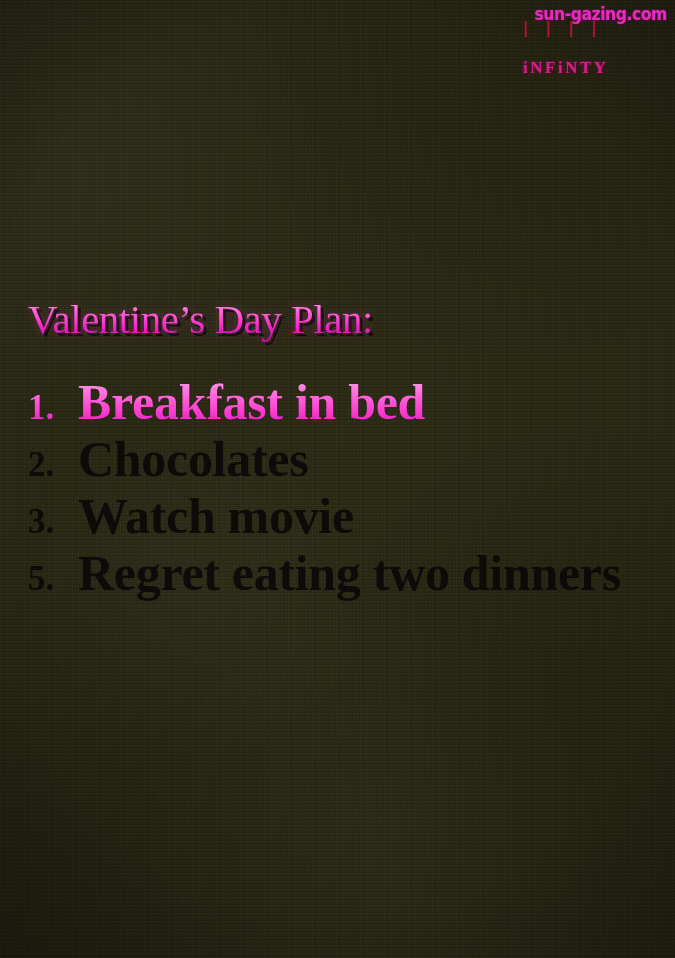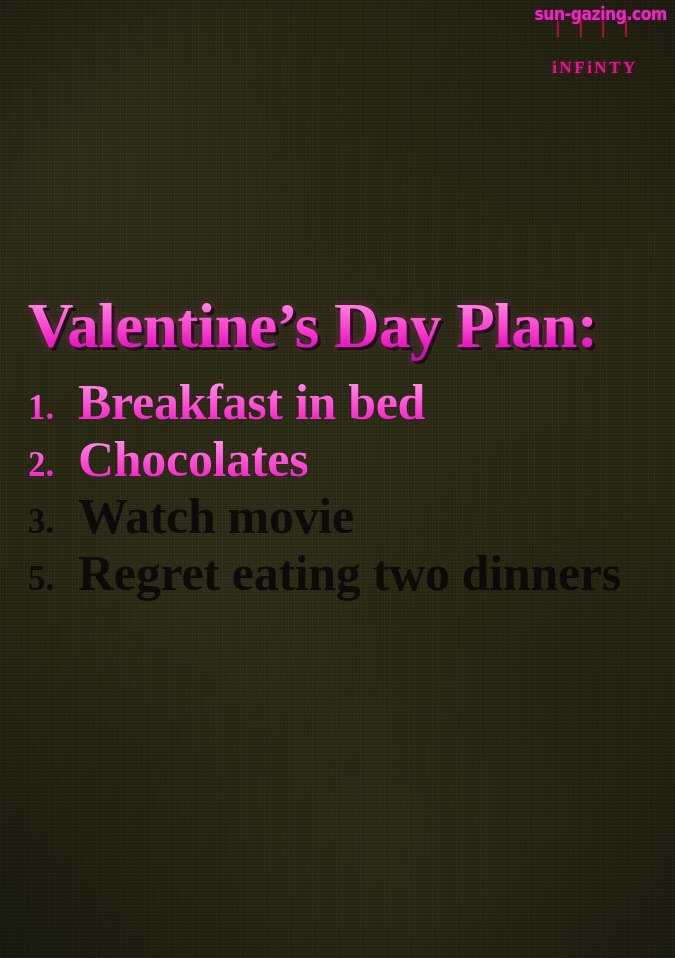--- a/index.html
+++ b/index.html
@@ -63,21 +63,20 @@
     background: radial-gradient(ellipse 105% 92% at 50% 48%,
                 rgba(0,0,0,0) 52%, rgba(0,0,0,0.30) 84%, rgba(0,0,0,0.52) 100%);
   }
 
   
   .watermark {
     position: absolute;
     top: 6px;
     right: 8px;
     z-index: 5;
-    text-align: center;
     line-height: 1;
   }
   .wm-domain {
     font-family: "DejaVu Sans", sans-serif;
     font-weight: bold;
     font-size: 17px;
     letter-spacing: -0.5px;
     color: #e22ec0;
     text-shadow: 0 0 2px rgba(200,0,140,0.9), 1px 1px 0 rgba(60,0,40,0.8);
     transform: scaleX(0.92);
@@ -166,24 +165,24 @@
   .content {
     position: absolute;
     left: 0;
     top: 0;
     width: 675px;
     z-index: 4;
   }
   .title-row {
     position: absolute;
     left: 28px;
-    top: 295px;
+    top: 288px;
     height: 62px;
-    font-size: 63px;
-    font-weight: bold;
+    font-size: 41px;
+    font-weight: normal;
     line-height: 62px;
     letter-spacing: -0.5px;
   }
   .list {
     position: absolute;
     left: 28px;
     top: 374px;
     width: 640px;
   }
   .list-item {
@@ -232,21 +231,20 @@
 
     <div class="list">
 
       <div class="list-item">
         <span class="item-inner shadow-layer"><span class="num">1.</span><span class="txt">Breakfast in bed</span></span>
         <span class="item-inner top-layer grad"><span class="num">1.</span><span class="txt">Breakfast in bed</span></span>
       </div>
 
       <div class="list-item">
         <span class="item-inner shadow-layer"><span class="num">2.</span><span class="txt">Chocolates</span></span>
-        <span class="item-inner top-layer grad"><span class="num">2.</span><span class="txt">Chocolates</span></span>
       </div>
 
       <div class="list-item">
         <span class="item-inner shadow-layer"><span class="num">3.</span><span class="txt">Watch movie</span></span>
       </div>
 
 
       <div class="list-item">
         <span class="item-inner shadow-layer"><span class="num">5.</span><span class="txt">Regret eating two dinners</span></span>
       </div>

